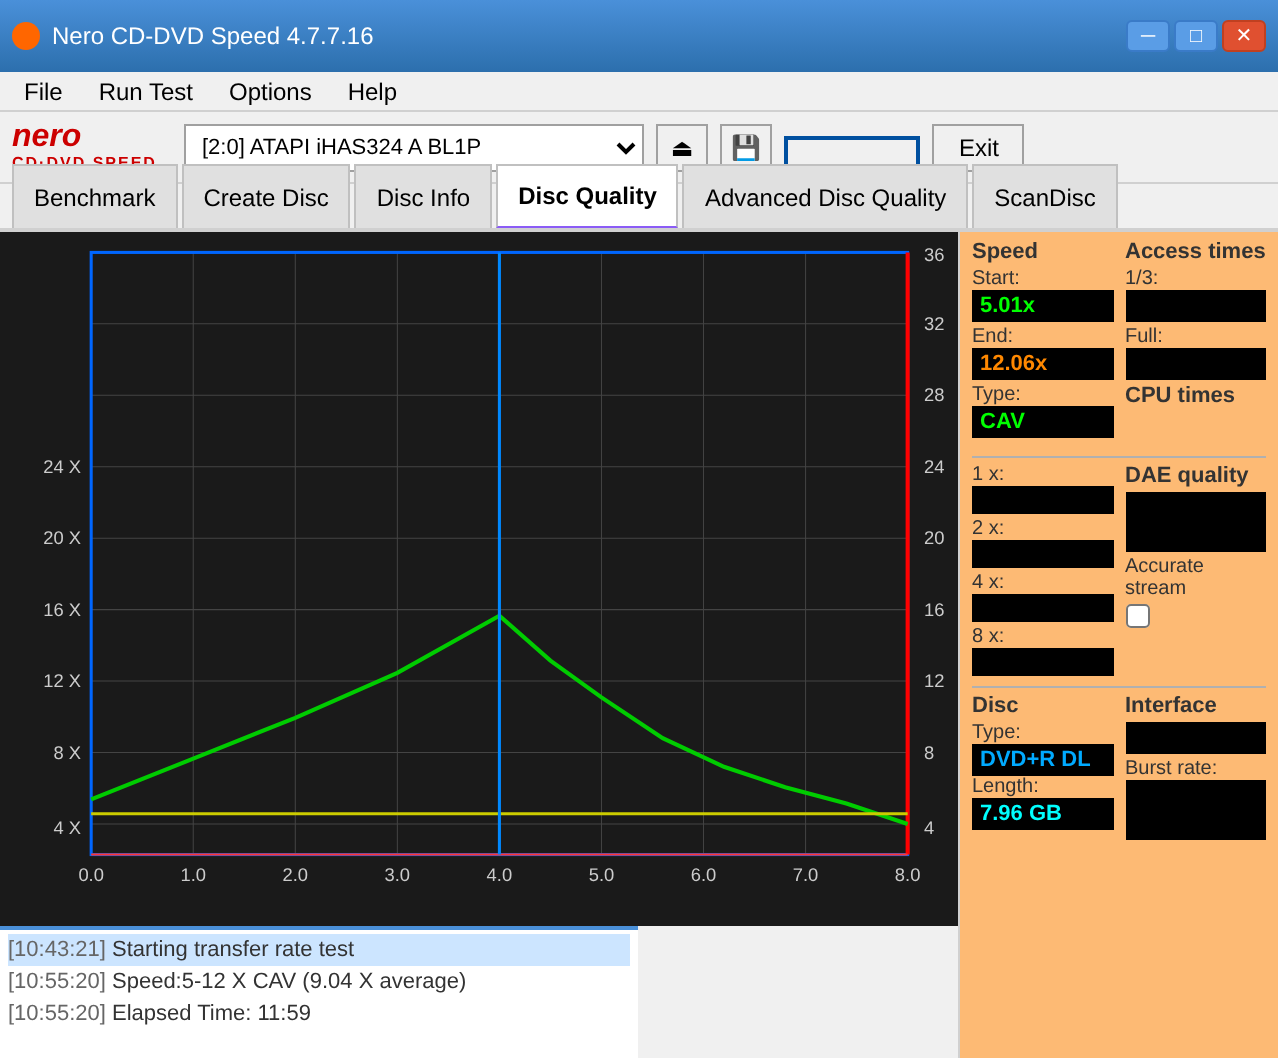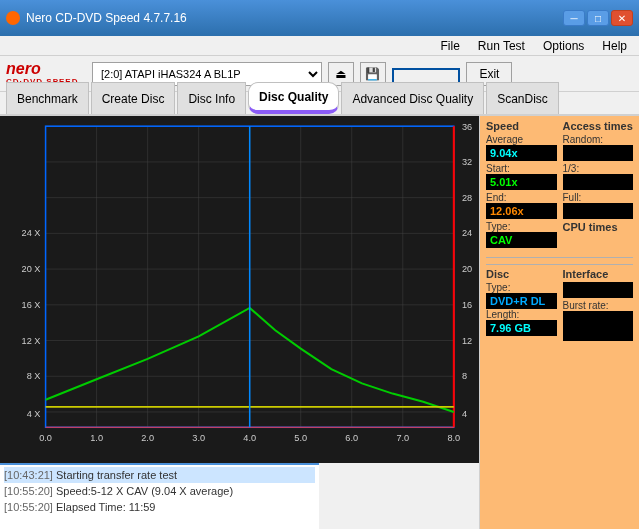--- a/index.html
+++ b/index.html
@@ -55,21 +55,20 @@
 
     
     .menu-bar {
       background: #f0f0f0;
       height: 20px;
       display: flex;
       align-items: center;
       padding: 0 4px;
       border-bottom: 1px solid #d0d0d0;
       gap: 2px;
-      justify-content: flex-end;
     }
     .menu-item {
       padding: 2px 8px;
       cursor: pointer;
       font-size: 12px;
     }
 
     
     .toolbar {
       background: #f0f0f0;
@@ -153,23 +152,22 @@
       border: 1px solid #c0c0c0;
       border-bottom: none;
       background: #e0e0e0;
       margin-right: 2px;
       height: 32px;
       display: flex;
       align-items: center;
     }
     .tab.active {
       background: white;
-      border-bottom: 4px solid #8b5cf6;
-      font-weight: bold;
-      border-radius: 10px;
+      border-bottom: 1px solid #8b5cf6;
+      font-weight: bold;
     }
 
     
     .main-content {
       display: flex;
       height: calc(529px - 22px - 20px - 36px - 24px);
     }
 
     
     .chart-svg {
@@ -433,30 +431,20 @@
       <div class="row-two-col">
         <div class="col-half">
           <div class="section-header">Speed</div>
         </div>
         <div class="col-half">
           <div class="section-header">Access times</div>
         </div>
       </div>
       <div class="row-two-col">
         <div class="col-half">
-          <div class="section-label">Average</div>
-          <div class="value-box highlight">9.04x</div>
-        </div>
-        <div class="col-half">
-          <div class="section-label">Random:</div>
-          <div class="value-box"></div>
-        </div>
-      </div>
-      <div class="row-two-col">
-        <div class="col-half">
           <div class="section-label">Start:</div>
           <div class="value-box">5.01x</div>
         </div>
         <div class="col-half">
           <div class="section-label">1/3:</div>
           <div class="value-box"></div>
         </div>
       </div>
       <div class="row-two-col">
         <div class="col-half">
@@ -474,20 +462,41 @@
           <div class="value-box">CAV</div>
         </div>
         <div class="col-half">
           <div class="section-header">CPU times</div>
         </div>
       </div>
     </div>
 
     <hr class="divider-h">
 
+    <div class="row-two-col">
+      <div class="col-half">
+        <div class="section-label">1 x:</div>
+        <div class="value-box" style="min-height:14px;"></div>
+        <div class="section-label">2 x:</div>
+        <div class="value-box" style="min-height:14px;"></div>
+        <div class="section-label">4 x:</div>
+        <div class="value-box" style="min-height:14px;"></div>
+        <div class="section-label">8 x:</div>
+        <div class="value-box" style="min-height:14px;"></div>
+      </div>
+      <div class="col-half">
+        <div class="section-header">DAE quality</div>
+        <div class="value-box" style="min-height:30px;"></div>
+        <div class="section-label">Accurate</div>
+        <div class="section-label">stream</div>
+        <div class="checkbox-row">
+          <input type="checkbox" class="small-checkbox" style="">
+        </div>
+      </div>
+    </div>
 
     <hr class="divider-h">
 
     <div class="row-two-col">
       <div class="col-half">
         <div class="section-header">Disc</div>
         <div class="section-label">Type:</div>
         <div class="disc-type-box">DVD+R DL</div>
         <div class="section-label">Length:</div>
         <div class="value-box highlight">7.96 GB</div>

